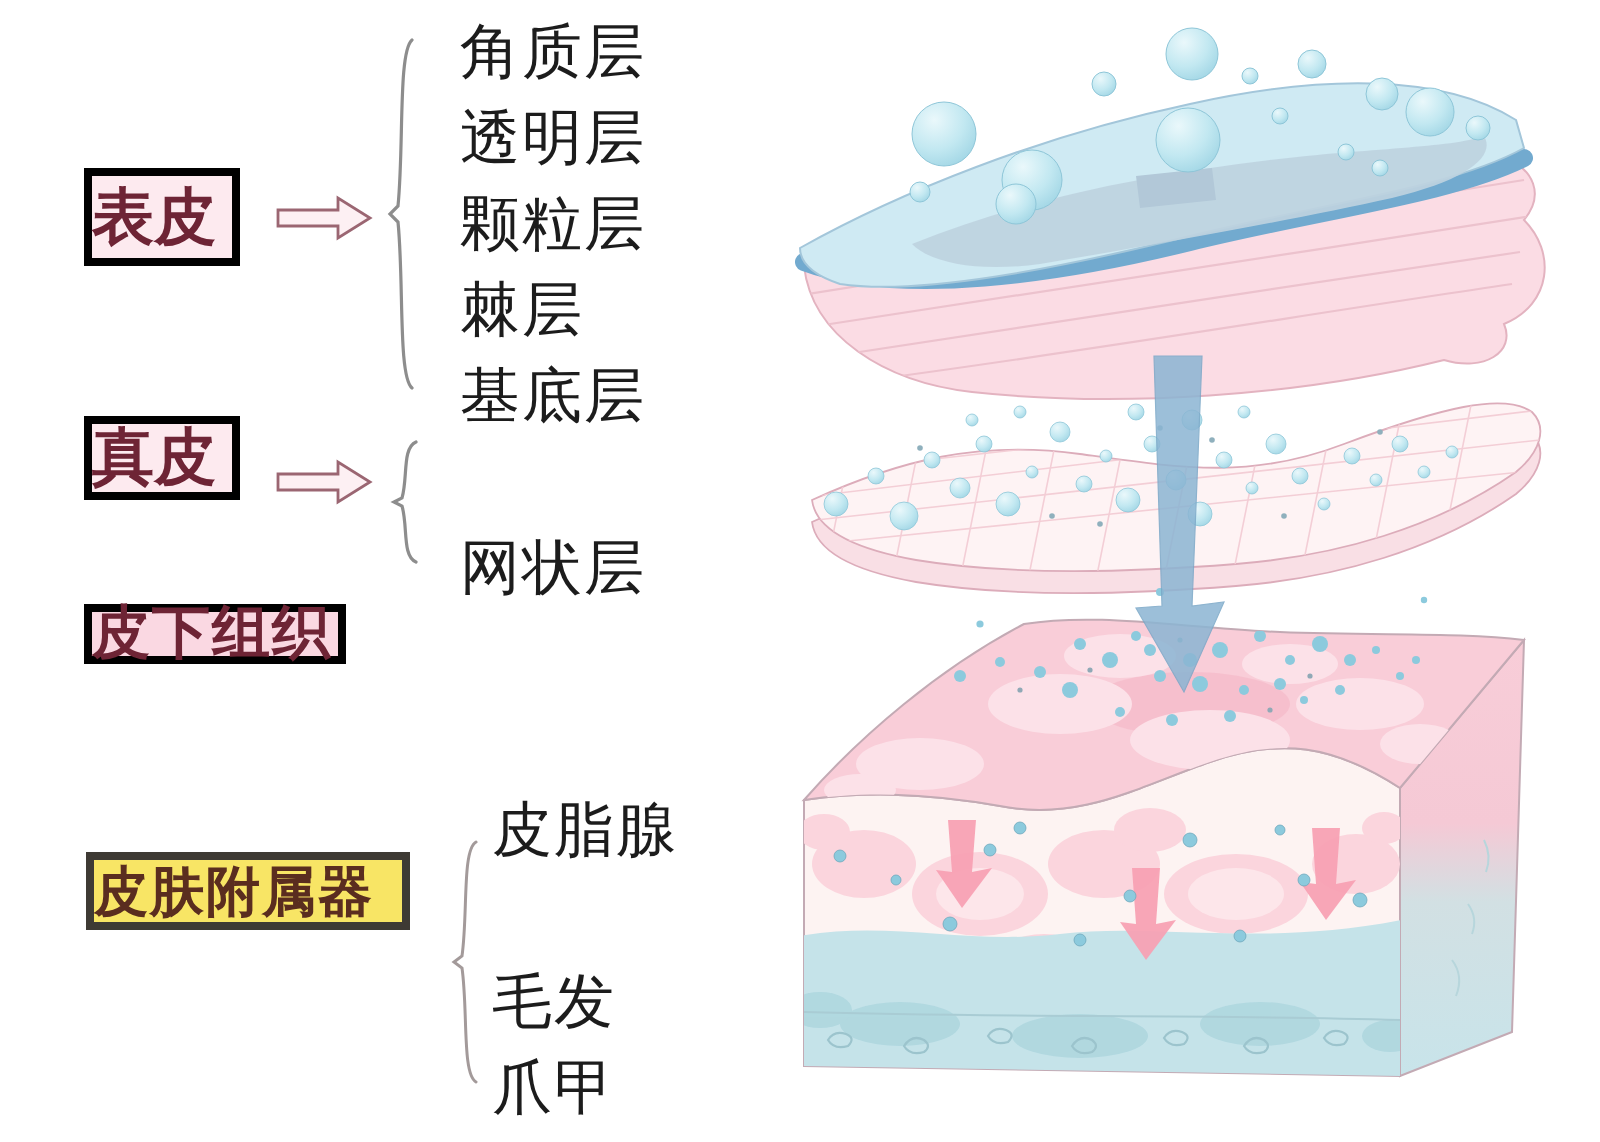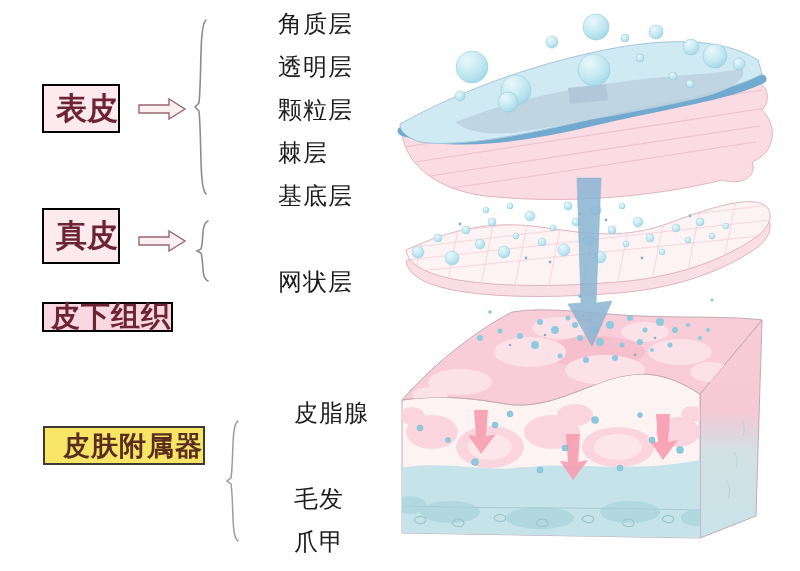--- a/index.html
+++ b/index.html
@@ -1,26 +1,26 @@
 <!DOCTYPE html>
 <html style="--box-pink-bg: #fdeaef; --box-deep-pink-bg: #fad8e2; --box-yellow-bg: #f8e565; --box-text: #6e2435; --box-yellow-text: #5a2d1f; --list-text: #1c1c1c; --brace: #8d8d8d; --illustration-blue: #cfeaf3; --illustration-pink: #fbdce4; --illustration-teal: #c5e3e9; --arrow-blue: #8bb5d3; --arrow-pink: #f79fb2;"><head>
 <meta charset="utf-8">
 <style>
   html,body{margin:0;padding:0;background:#fff;}
   .page{position:relative;width:800px;height:571px;background:#ffffff;overflow:hidden;
         font-family:"Liberation Serif","DejaVu Serif",serif;}
-  .box{position:absolute;display:flex;align-items:center;justify-content:flex-end;
-       border:2px solid #000000;font-weight:700;color:var(--box-text,#6e2435);box-sizing:border-box;}
+  .box{position:absolute;display:flex;align-items:center;justify-content:flex-start;
+       border:4px solid #000000;font-weight:700;color:var(--box-text,#6e2435);box-sizing:border-box;}
   .box-epi{left:42px;top:84px;width:78px;height:49px;background:var(--box-pink-bg,#fdeaef);font-size:31px;}
-  .box-derm{left:42px;top:208px;width:78px;height:56px;background:var(--box-pink-bg,#fdeaef);font-size:31px;}
+  .box-derm{left:42px;top:208px;width:78px;height:42px;background:var(--box-pink-bg,#fdeaef);font-size:31px;}
   .box-sub{left:42px;top:302px;width:131px;height:30px;background:var(--box-deep-pink-bg,#fad8e2);font-size:29px;letter-spacing:1px;}
   .box-app{left:43px;top:394px;width:162px;height:39px;background:var(--box-yellow-bg,#f8e565);
            border-color:#3e3a34;color:var(--box-yellow-text,#5a2d1f);font-size:27px;letter-spacing:1px;margin-top:32px;}
-  .li{position:absolute;font-size:24px;line-height:1;color:var(--list-text,#1c1c1c);
-      letter-spacing:1px;white-space:nowrap;margin-left:48px;}
+  .li{position:absolute;font-size:30px;line-height:1;color:var(--list-text,#1c1c1c);
+      letter-spacing:1px;white-space:nowrap;}
   .abs{position:absolute;}
 </style>
 </head>
 <body>
 
 <div class="page">
 
   <div class="box box-epi">
     <span>表皮</span>
   </div>

